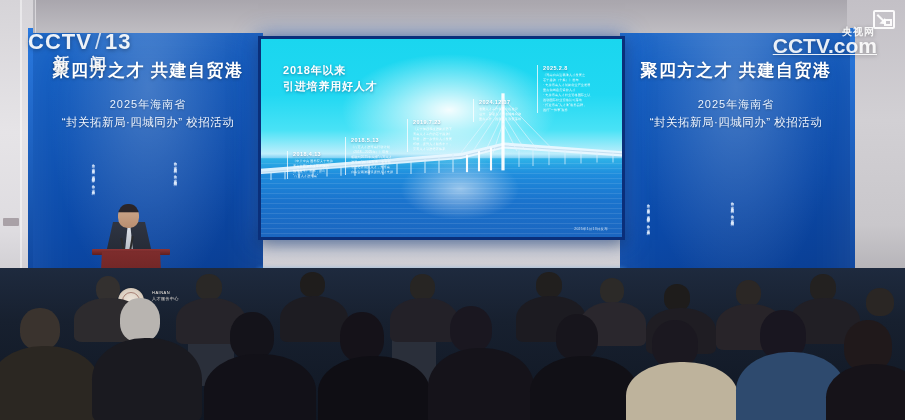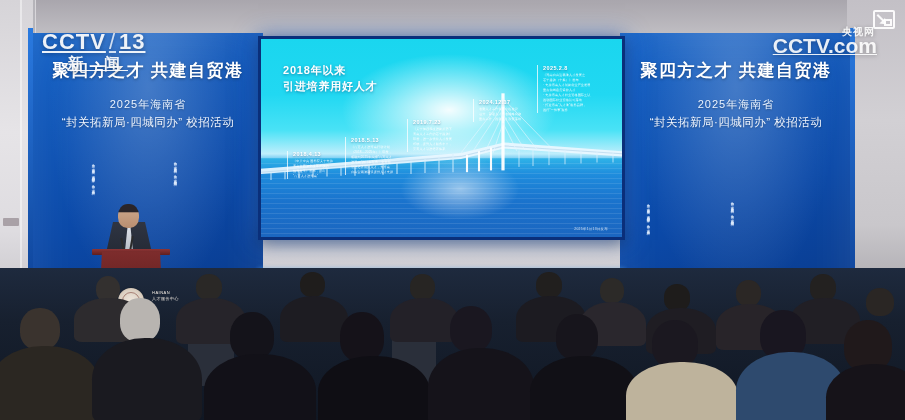--- a/index.html
+++ b/index.html
@@ -126,22 +126,22 @@
 
   
   .audience{position:absolute;left:0;top:268px;width:905px;height:152px;}
   .aud-floor{position:absolute;inset:0;
      background:linear-gradient(180deg,#1e2a3e 0%,#17202f 35%,#101723 100%);}
   .head{position:absolute;border-radius:48% 48% 42% 42%;}
   .shoulders{position:absolute;border-radius:48% 48% 12% 12%;}
   .chair{position:absolute;background:#2a2f3a;border-radius:3px 3px 0 0;}
 
   
-  .cctv13{position:absolute;left:42px;top:30px;z-index:40;
-     color:rgba(255,255,255,.92);font-weight:bold;letter-spacing:1px;text-decoration:underline;}
+  .cctv13{position:absolute;left:28px;top:30px;z-index:40;
+     color:rgba(255,255,255,.92);font-weight:bold;letter-spacing:1px;}
   .cctv13 .row1{font-size:22px;line-height:24px;
      text-shadow:0 1px 4px rgba(0,0,0,.35);}
   .cctv13 .row1 .slash{font-weight:normal;opacity:.85;margin:0 3px;}
   .cctv13 .row2{font-size:16px;line-height:20px;text-align:center;
      letter-spacing:8px;padding-left:8px;
      text-shadow:0 1px 4px rgba(0,0,0,.35);}
 
   .cctvcom{position:absolute;right:28px;top:34px;z-index:40;
      color:rgba(255,255,255,.9);font-weight:bold;
      text-shadow:0 1px 4px rgba(0,0,0,.3);text-decoration:underline;}

